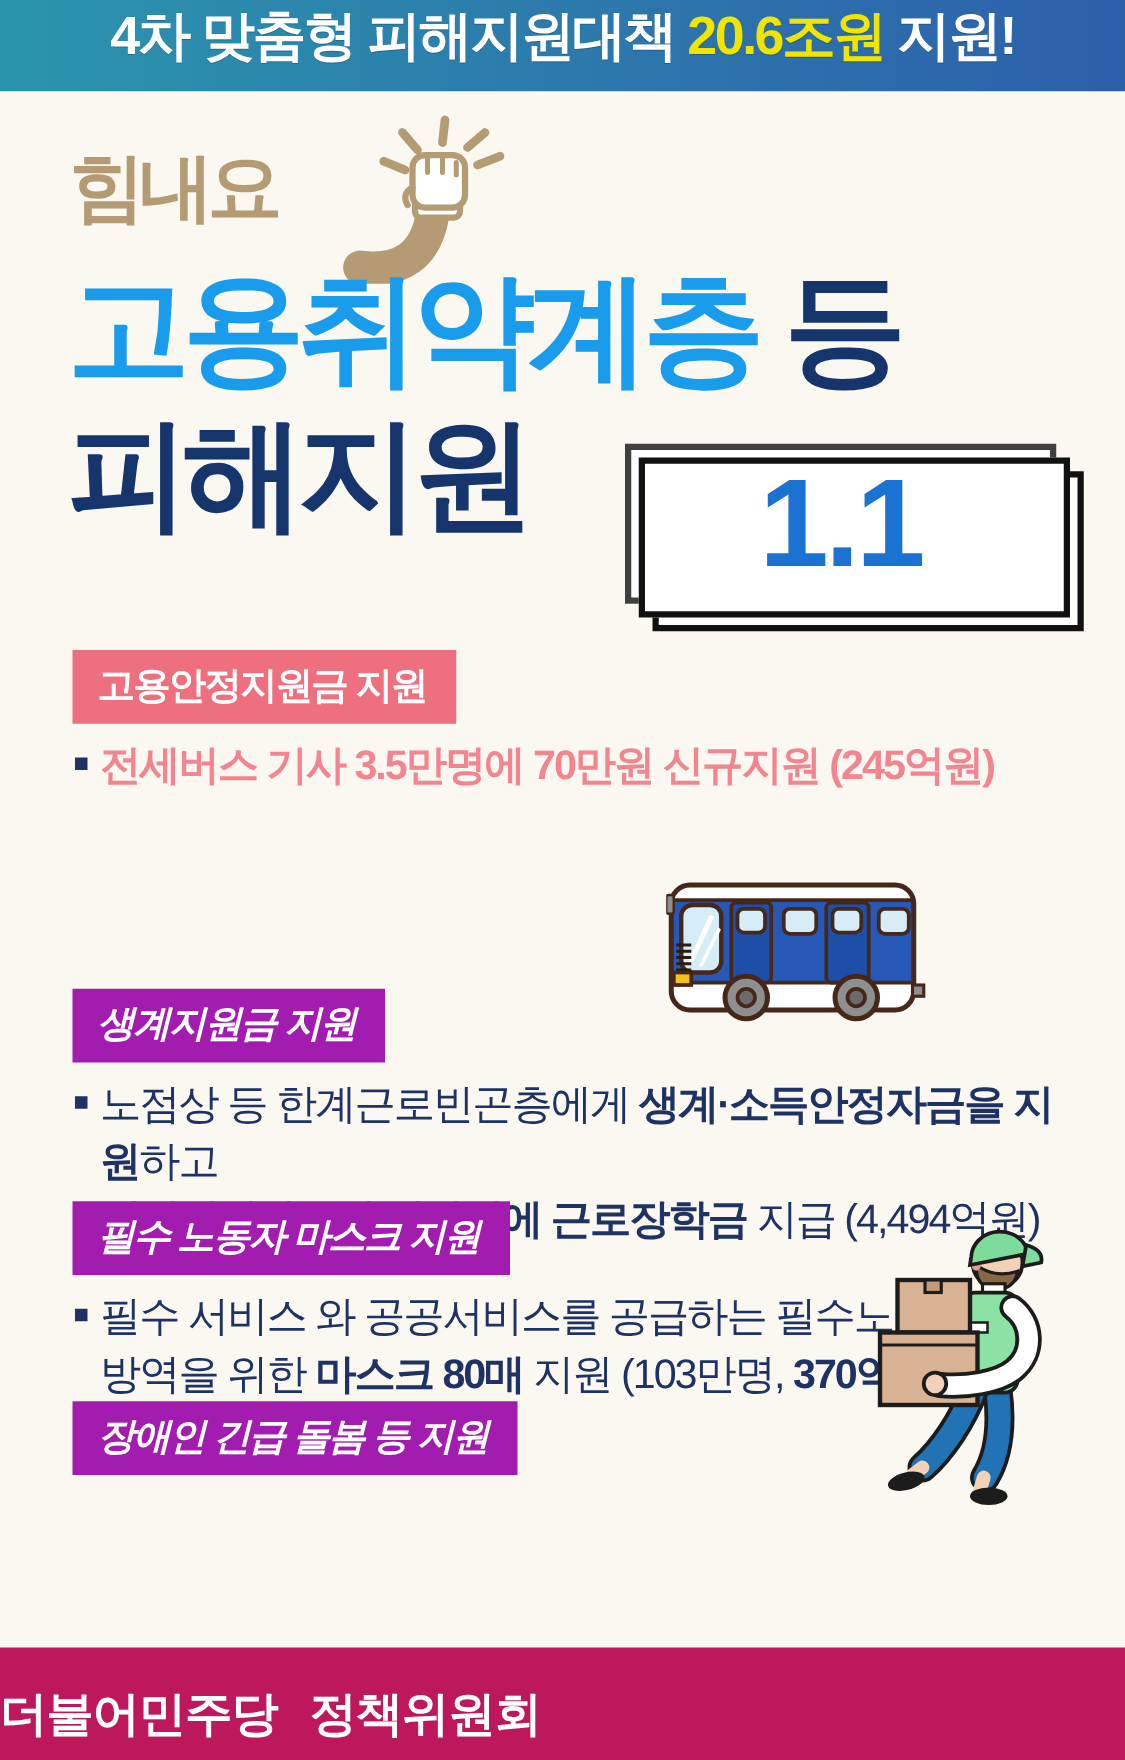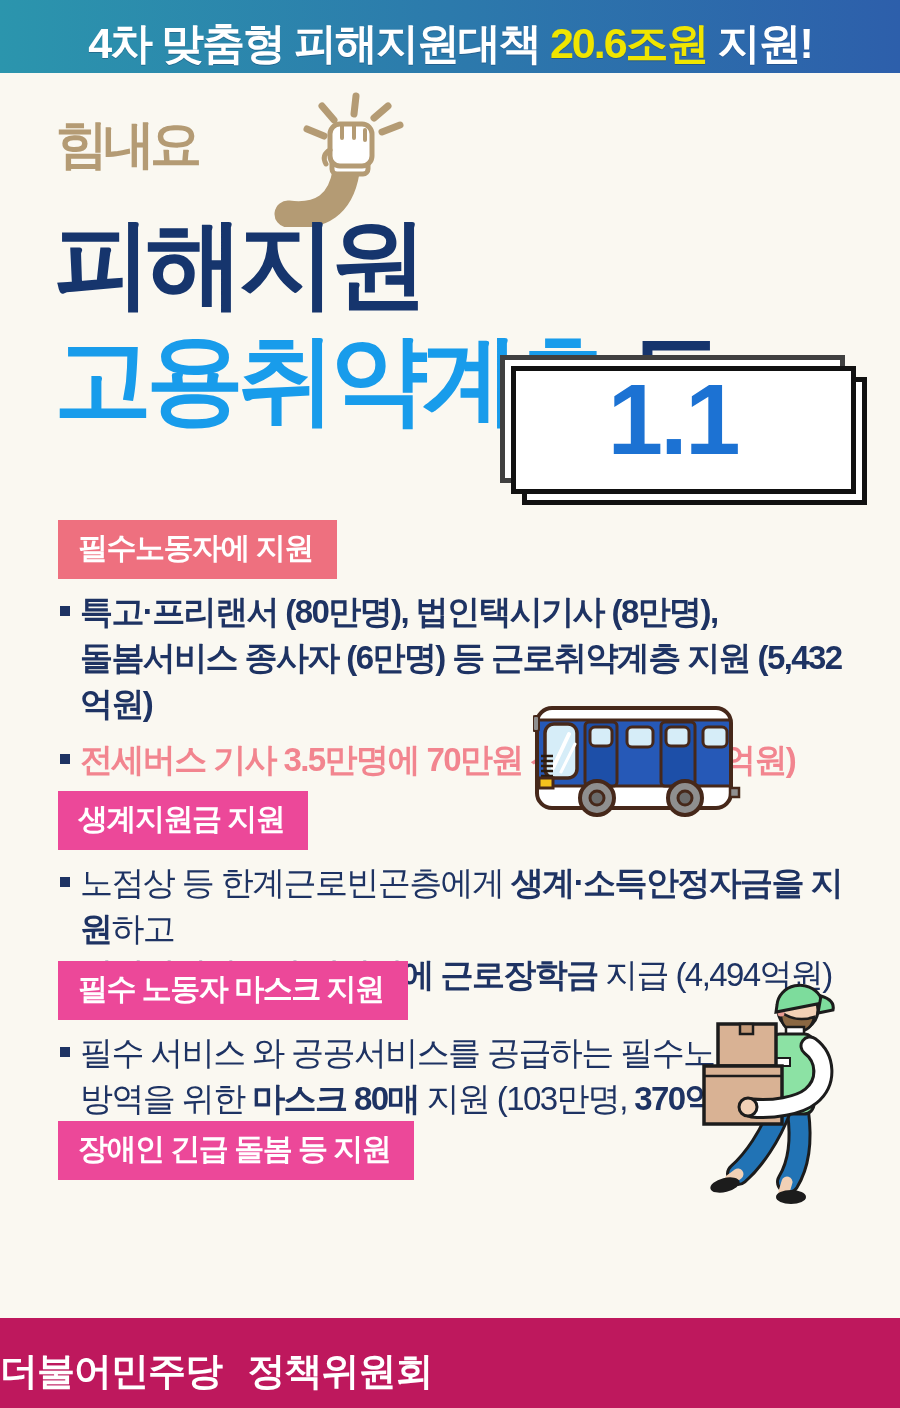--- a/index.html
+++ b/index.html
@@ -7,34 +7,34 @@
     width:900px; height:1408px;
     background:#faf8f1;
     font-family:"Liberation Sans","DejaVu Sans",sans-serif;
   }
   .poster { position:relative; width:900px; height:1408px; overflow:hidden; }
 
   
   .banner {
     position:absolute; left:0; top:0; width:900px; height:73px;
     background:linear-gradient(90deg,#2b95ad 0%,#2d5fab 100%);
-    display:flex; align-items:flex-end; justify-content:center;
+    display:flex; align-items:flex-start; justify-content:center;
   }
   .banner-text {
     font-size:43px; font-weight:800; color:#ffffff; letter-spacing:-2px;
     white-space:nowrap;
     text-shadow:0 1px 0 rgba(20,50,90,.35);
   }
   .banner-highlight { color:#f0e500; }
 
   
   .logo { position:absolute; left:56px; top:92px; width:360px; height:135px; }
   .logo-text {
     position:absolute; left:0; top:18px;
-    font-size:52px; font-weight:900; color:#b49b74; letter-spacing:-5px;
+    font-size:60px; font-weight:900; color:#b49b74; letter-spacing:-5px;
   }
   .logo-fist { position:absolute; left:216px; top:0; }
 
   
   .title {
     position:absolute; left:54px; top:205px;
     font-size:98px; font-weight:900; line-height:116px;
     letter-spacing:-6px; color:#16356d; white-space:nowrap;
   }
   .title-blue { color:#189ceb; }
@@ -62,21 +62,21 @@
   }
 
   
   .section { position:absolute; left:58px; width:805px; }
   .sec1 { top:520px; } .sec2 { top:791px; } .sec3 { top:961px; } .sec4 { top:1121px; }
   .section-label {
     display:inline-block; padding:8px 24px 10px 20px;
     font-size:30px; font-weight:800; color:#ffffff; letter-spacing:-1.5px;
   }
   .label-pink { background:#ee707f; }
-  .label-teal { background:#ec4899; }
+  .label-teal { background:#a21caf;font-style:italic; }
 
   .bullet {
     position:relative; margin-top:10px; padding-left:22px;
     font-size:33px; line-height:46px; color:#1e3363; letter-spacing:-1.6px;
   }
   .bullet::before {
     content:""; position:absolute; left:2px; top:17px;
     width:10px; height:10px; background:#1e3363;
   }
   .bullet.pink-text { color:#f2858f; }
@@ -119,34 +119,30 @@
       </g>
       <path d="M16,122 Q66,128 74,80" stroke="#b49b74" stroke-width="27" fill="none" stroke-linecap="round"></path>
       <rect x="60" y="66" width="36" height="16" rx="5" fill="#ffffff" stroke="#b49b74" stroke-width="5"></rect>
       <rect x="58" y="32" width="42" height="42" rx="10" fill="#ffffff" stroke="#b49b74" stroke-width="5"></rect>
       <path d="M70,34 v12 M82,34 v12 M93,38 v10" stroke="#b49b74" stroke-width="4" fill="none" stroke-linecap="round"></path>
       <path d="M58,58 q-9,5 -4,14" stroke="#b49b74" stroke-width="5" fill="none" stroke-linecap="round"></path>
     </svg>
   </div>
 
   <div class="title">
+    <div><span class="title-blue">고용취약계층</span><span> 등</span></div>
     <div>피해지원</div>
-    <div><span class="title-blue">고용취약계층</span><span> 등</span></div>
   </div>
 
   <div class="amount-card">
     <span class="amount-value">1.1</span>
   </div>
 
   <div class="section sec1">
-    <div class="section-label label-pink">필수노동자에 지원</div>
-    <div class="bullet">
-      <div><span class="b">특고·프리랜서 (80만명), 법인택시기사 (8만명),</span></div>
-      <div><span class="b">돌봄서비스 종사자 (6만명) 등 근로취약계층 지원 (5,432억원)</span></div>
-    </div>
+    <div class="section-label label-pink">고용안정지원금 지원</div>
     <div class="bullet pink-text">
       <div><span class="b">전세버스 기사 3.5만명에 70만원 신규지원 (245억원)</span></div>
     </div>
   </div>
 
   <svg class="bus-illustration" width="210" height="118" viewBox="0 0 210 118">
     <defs>
         <clipPath id="busClip">
           <rect x="4" y="8" width="194" height="100" rx="15"></rect>
         </clipPath>

